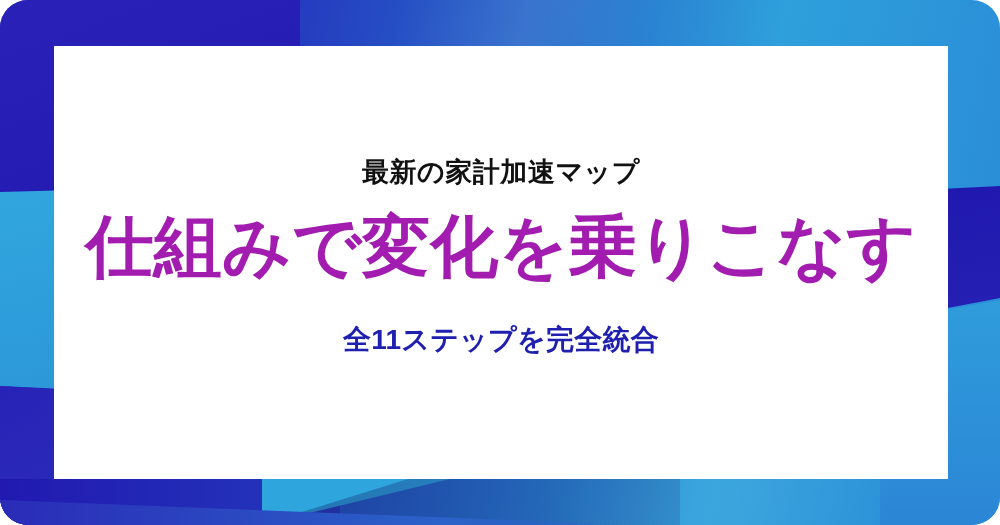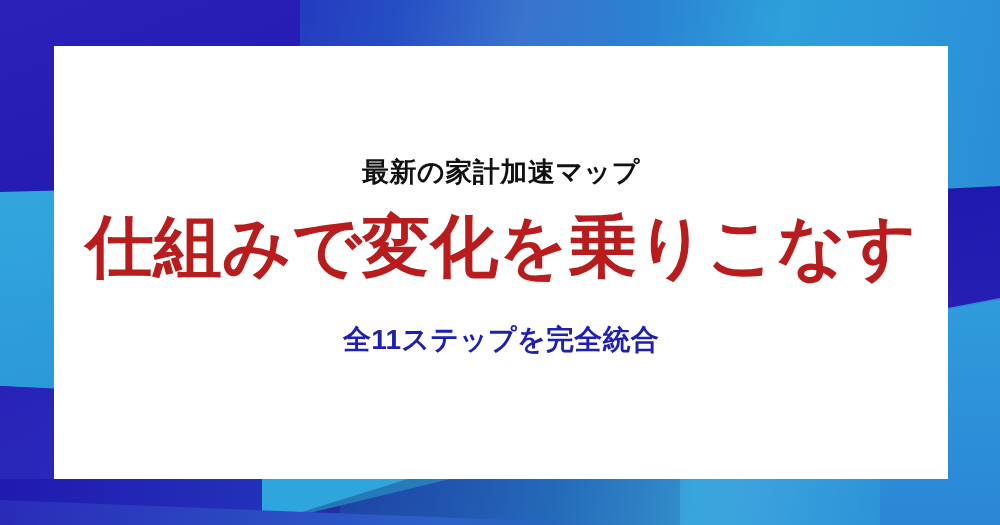--- a/index.html
+++ b/index.html
@@ -10,20 +10,21 @@
   body {
     font-family: "Liberation Sans", "DejaVu Sans", sans-serif;
   }
 
   .banner {
     position: relative;
     width: 1000px;
     height: 525px;
     overflow: hidden;
     background: linear-gradient(100deg, #2119b0 0%, #2430bd 22%, #2766c9 48%, #2ea0db 72%, #2a8ad7 100%);
+    border-radius: 28px;
   }
 
   
   .facet {
     position: absolute;
     pointer-events: none;
   }
 
   
   .facet-top-sweep {
@@ -127,21 +128,21 @@
     color: #111111;
     letter-spacing: 0.02em;
     line-height: 1.2;
     white-space: nowrap;
     margin: 0 0 22px 0;
   }
 
   .headline {
     font-size: 68px;
     font-weight: bold;
-    color: #b91c1c;
+    color: #a21caf;
     letter-spacing: 0.005em;
     line-height: 1.08;
     white-space: nowrap;
     margin: 0 0 26px 0;
   }
 
   .kicker {
     font-size: 28px;
     font-weight: bold;
     color: #2020b0;

